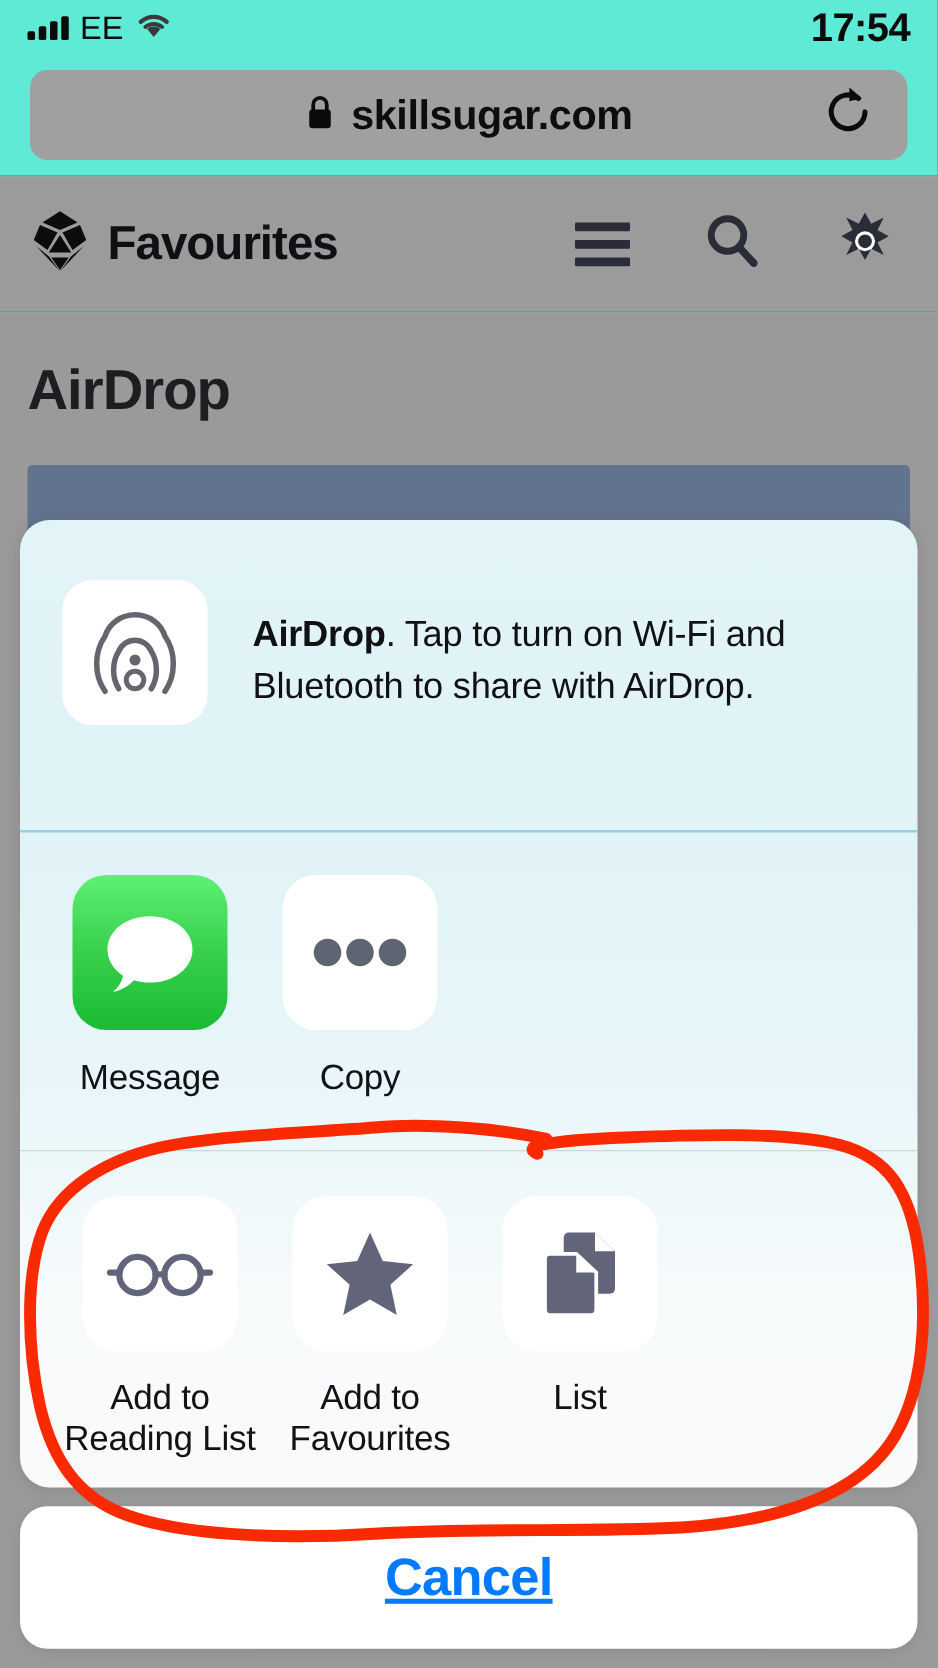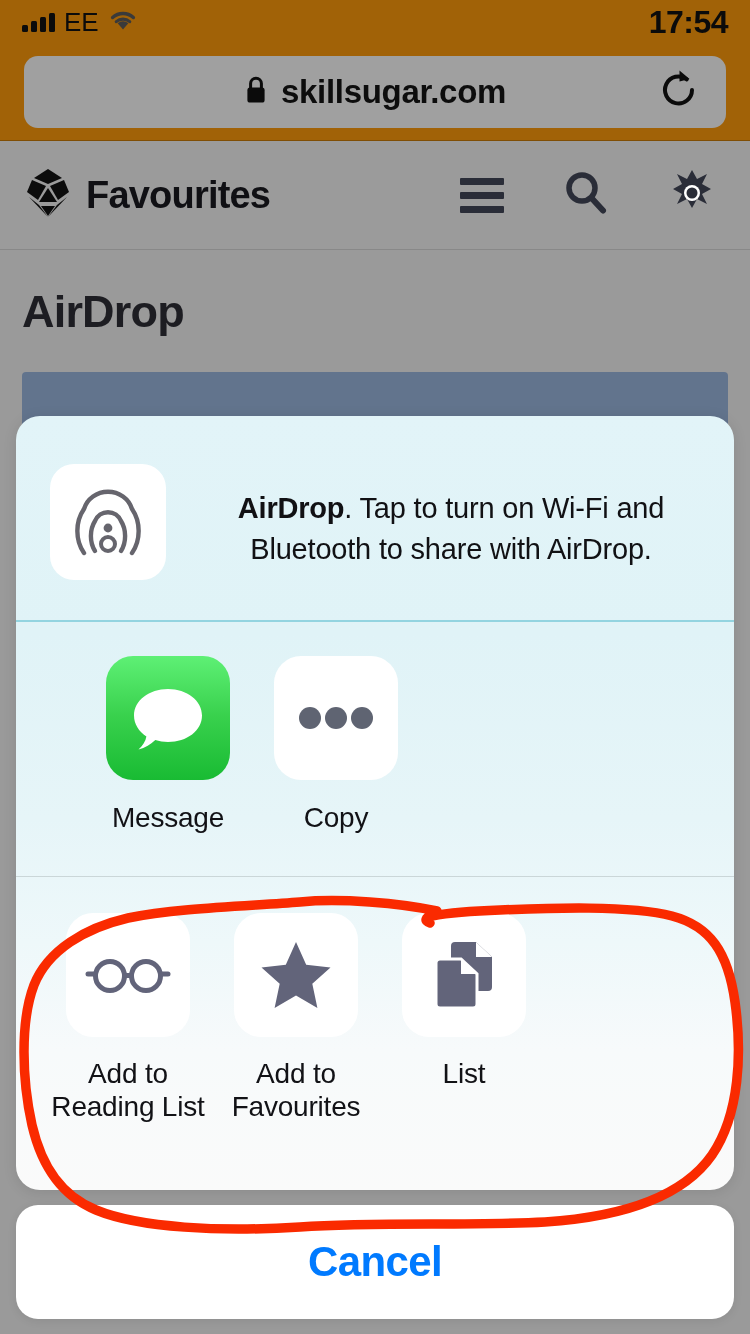--- a/index.html
+++ b/index.html
@@ -5,21 +5,21 @@
   * { box-sizing: border-box; margin: 0; padding: 0; }
   html, body {
     width: 750px; height: 1334px;
     font-family: "Liberation Sans", sans-serif;
     overflow: hidden;
     background: #8e8e8e;
   }
   #screen {
     position: relative;
     width: 750px; height: 1334px;
-    background: #a16207;
+    background: #5eead4;
     overflow: hidden;
   }
 
   
   .statusbar {
     position: absolute; top: 0; left: 0;
     width: 750px; height: 44px;
     display: flex; align-items: center;
     padding: 0 22px;
     color: #0b0b0b;
@@ -100,24 +100,23 @@
     position: absolute; left: 16px; top: 416px;
     width: 718px; height: 774px;
     border-radius: 24px;
     overflow: hidden;
     background: linear-gradient(180deg, #e2f4f8 0%, #e0f3f7 28%, #e6f5f8 52%, #eef8fa 68%, #f7fafb 82%, #fafafa 100%);
     box-shadow: 0 2px 14px rgba(0,0,0,0.10);
   }
 
   
   .airdrop-row {
-    position: relative; height: 204px;
+    position: relative; height: 248px;
     display: flex; align-items: flex-start;
     padding: 48px 34px 0 34px;
-    text-align: center;
   }
   .tile {
     background: #ffffff;
     border-radius: 22px;
     display: flex; align-items: center; justify-content: center;
     flex: 0 0 auto;
   }
   .tile-airdrop { width: 116px; height: 116px; border-radius: 24px; }
   .airdrop-text {
     margin-left: 36px; margin-top: 24px;
@@ -126,21 +125,20 @@
   }
   .airdrop-text b { font-weight: 700; }
   .divider-cyan { height: 2px; background: #93d4e0; margin: 0; }
 
   
   .apps-row {
     position: relative; height: 254px;
     display: flex; align-items: flex-start;
     padding: 34px 0 0 20px;
     gap: 0;
-    margin-left: 48px;
   }
   .app-item { width: 168px; display: flex; flex-direction: column; align-items: center; }
   .tile-app { width: 124px; height: 124px; border-radius: 27px; }
   .tile-msg {
     background: linear-gradient(180deg, #5ef075 0%, #39d14d 48%, #19bb33 100%);
   }
   .app-label {
     margin-top: 22px; font-size: 28px; color: #121216; letter-spacing: -0.2px; text-align: center;
   }
   .divider-gray { height: 1px; background: rgba(0,0,0,0.13); }
@@ -160,21 +158,21 @@
   }
 
   
   .cancel-card {
     position: absolute; left: 16px; top: 1205px;
     width: 718px; height: 114px;
     background: #ffffff; border-radius: 22px;
     display: flex; align-items: center; justify-content: center;
     box-shadow: 0 2px 10px rgba(0,0,0,0.08);
   }
-  .cancel-text { font-size: 42px; font-weight: 600; letter-spacing: -0.6px; }
+  .cancel-text { font-size: 42px; font-weight: 600; letter-spacing: -0.6px; text-decoration: underline; }
 
   
   .annotation {
     position: absolute; left: 0; top: 0;
     width: 750px; height: 1334px;
     pointer-events: none;
   }
 </style>
 </head>
 <body>

